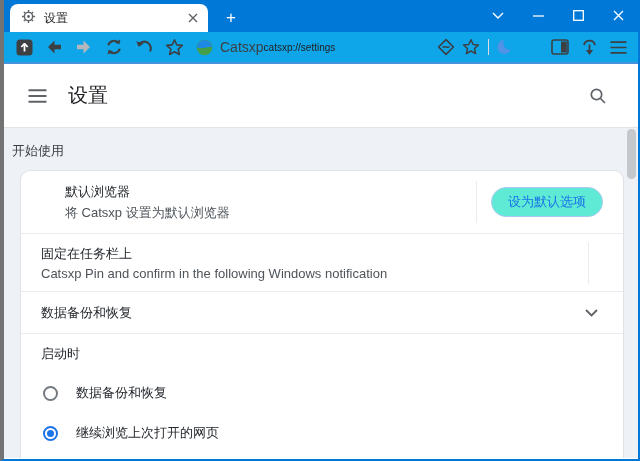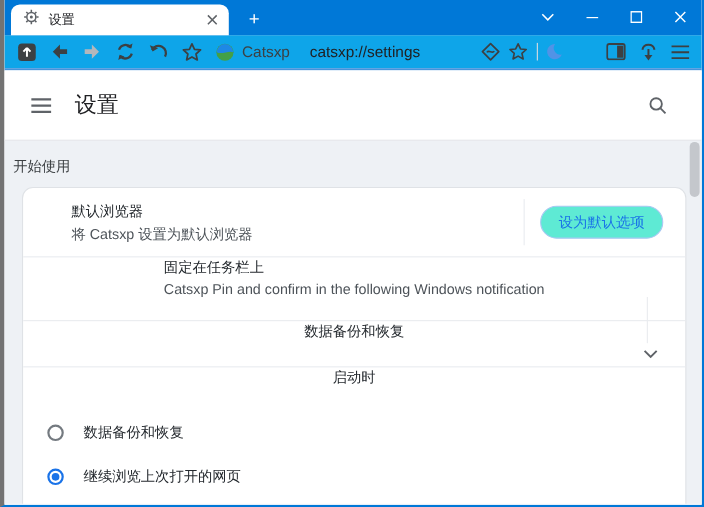--- a/index.html
+++ b/index.html
@@ -43,21 +43,21 @@
   .win-btn { width: 40px; height: 31px; display: grid; place-items: center; cursor: pointer; }
 
   
   .toolbar {
     height: 30px; background: #0ea5e9;
     display: flex; align-items: center;
     padding: 0 6px 0 10px;
   }
   .tb-icon { width: 20px; height: 20px; display: grid; place-items: center; margin-right: 10px; cursor: pointer; flex: none; }
   .site-name { font-size: 14px; color: #3c4043; margin: 0 0 0 2px; }
-  .url-text { font-size: 14px; color: #202124; margin-left: 18px; white-space: nowrap; text-align: center; }
+  .url-text { font-size: 10px; color: #202124; white-space: nowrap; text-align: center; }
   .tb-right { margin-left: auto; display: flex; align-items: center; }
   .tb-right .tb-icon { margin-right: 0; }
   .tb-sep { width: 1px; height: 16px; background: #dadce0; margin: 0 7px; }
 
   .accent-line { height: 2px; background: #4593dc; }
 
   
   .settings-header {
     height: 64px; background: #fff;
     border-bottom: 1px solid #e0e3e7;
@@ -80,21 +80,21 @@
   }
   .card {
     position: absolute; left: 16px; top: 42px;
     width: 604px; height: 300px;
     background: #fff;
     border: 1px solid #dfe2e6;
     border-radius: 10px;
     overflow: hidden;
   }
   .row { display: flex; align-items: center; padding: 0 20px; }
-  .row.sep { border-top: 1px solid #e9ebef; flex-direction: column; }
+  .row.sep { border-top: 1px solid #e9ebef; }
   .row-default { height: 62px; padding-left: 44px; }
   .row-pin { height: 58px; }
   .row-backup { height: 42px; font-family: Liberation Serif, serif; }
   .row-startup-label { height: 40px; }
   .row-radio { height: 40px; }
   .row-text { display: flex; flex-direction: column; justify-content: center; gap: 3px; }
   .row-title { font-size: 13px; color: #24292e; }
   .row-subtitle { font-size: 13px; color: #4d5359; }
   .row-actions { margin-left: auto; display: flex; align-items: center; }
   .v-sep { width: 1px; height: 42px; background: #e9ebef; margin-right: 14px; }

